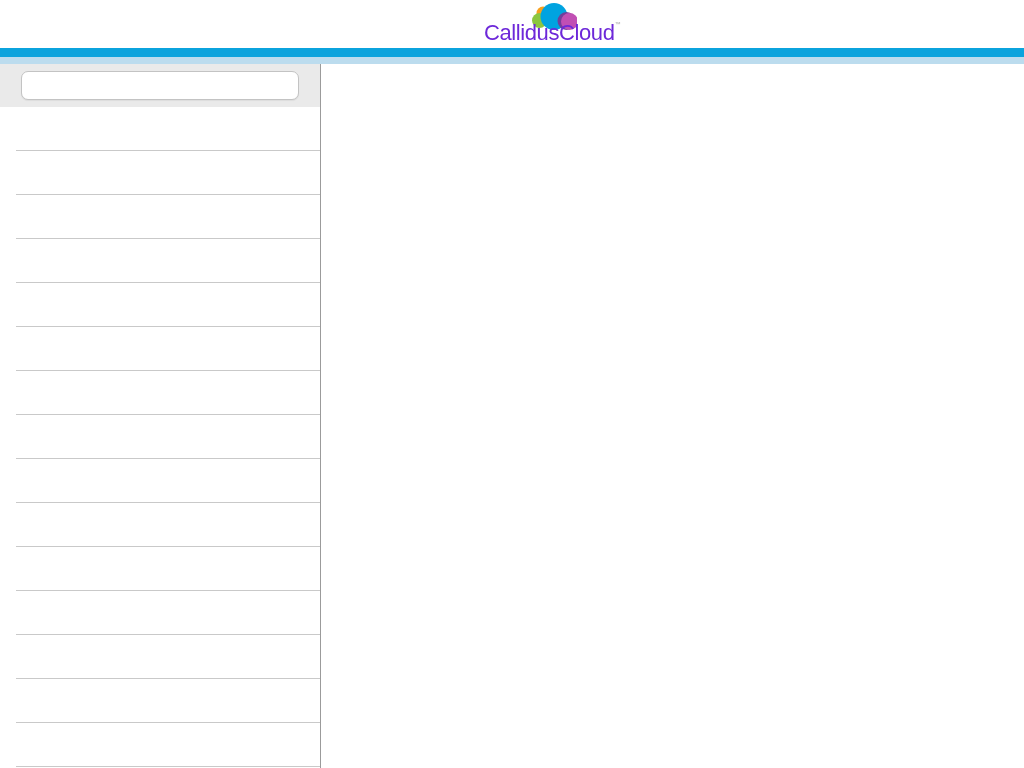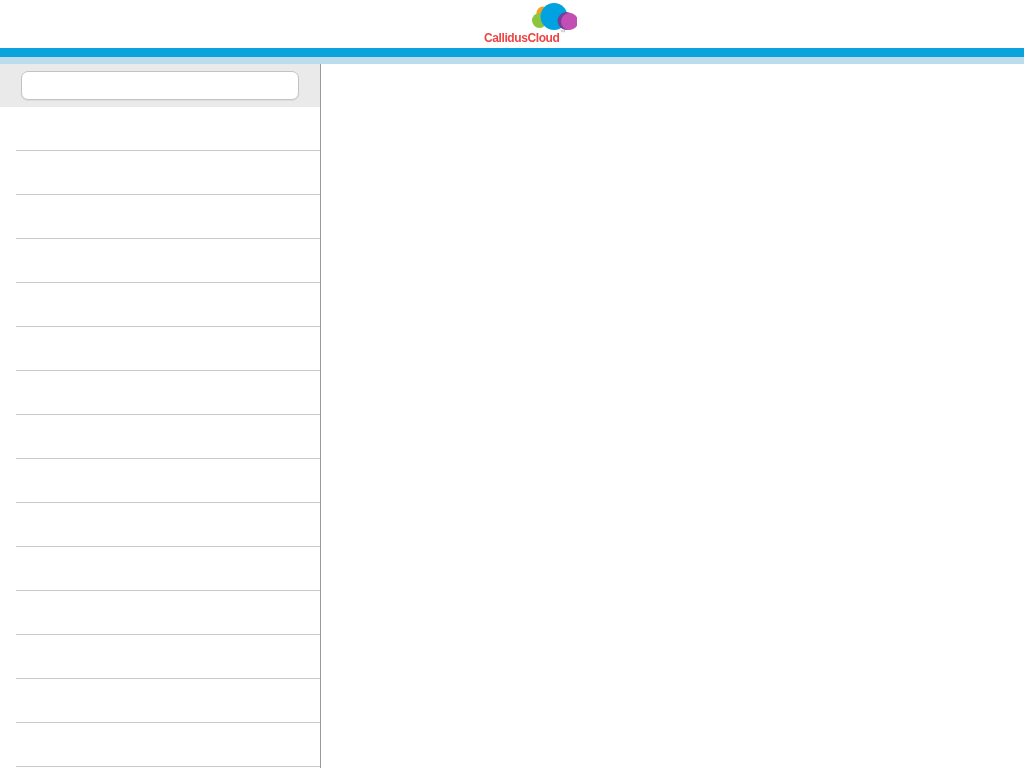--- a/index.html
+++ b/index.html
@@ -40,24 +40,24 @@
     width: 46px;
     height: 28px;
   }
   .brand-line {
     position: absolute;
     left: 0;
     bottom: 1px;
     white-space: nowrap;
   }
   .brand-text {
-    font-size: 12px;
-    font-weight: 700;
+    font-size: 22px;
+    font-weight: 400;
     letter-spacing: -0.4px;
-    color: #ef4444;
+    color: #6d28d9;
   }
   .brand-tm {
     font-size: 6px;
     color: #a9a9a9;
     vertical-align: top;
     position: relative;
     top: 1px;
   }
 
   

